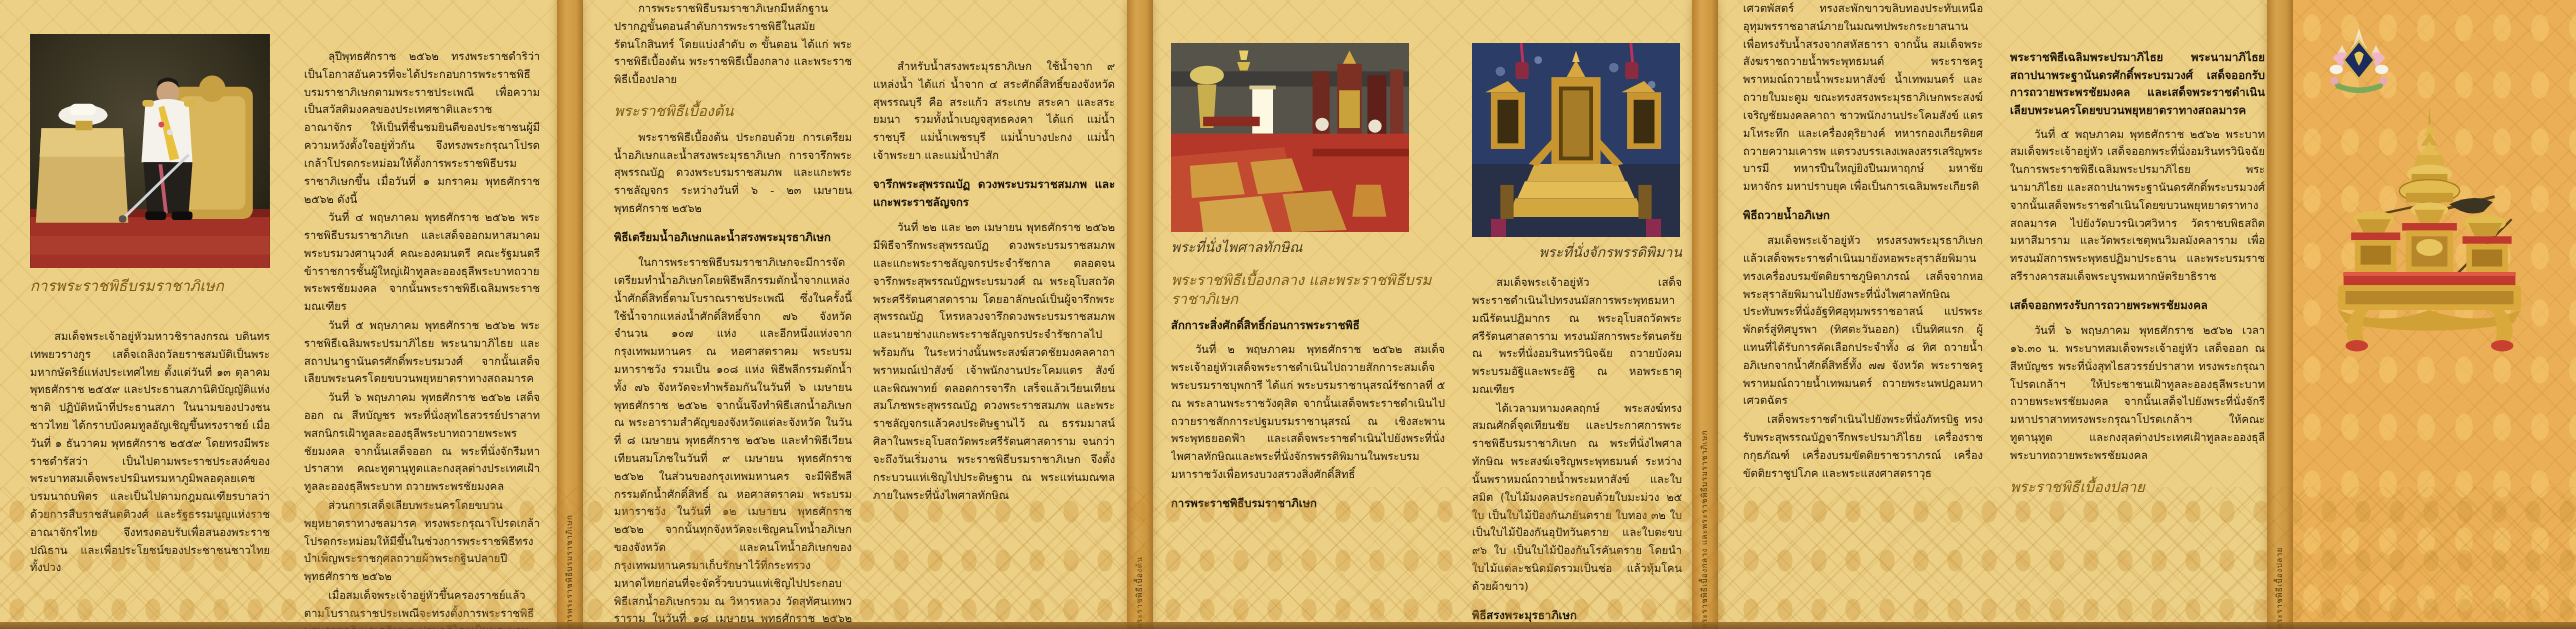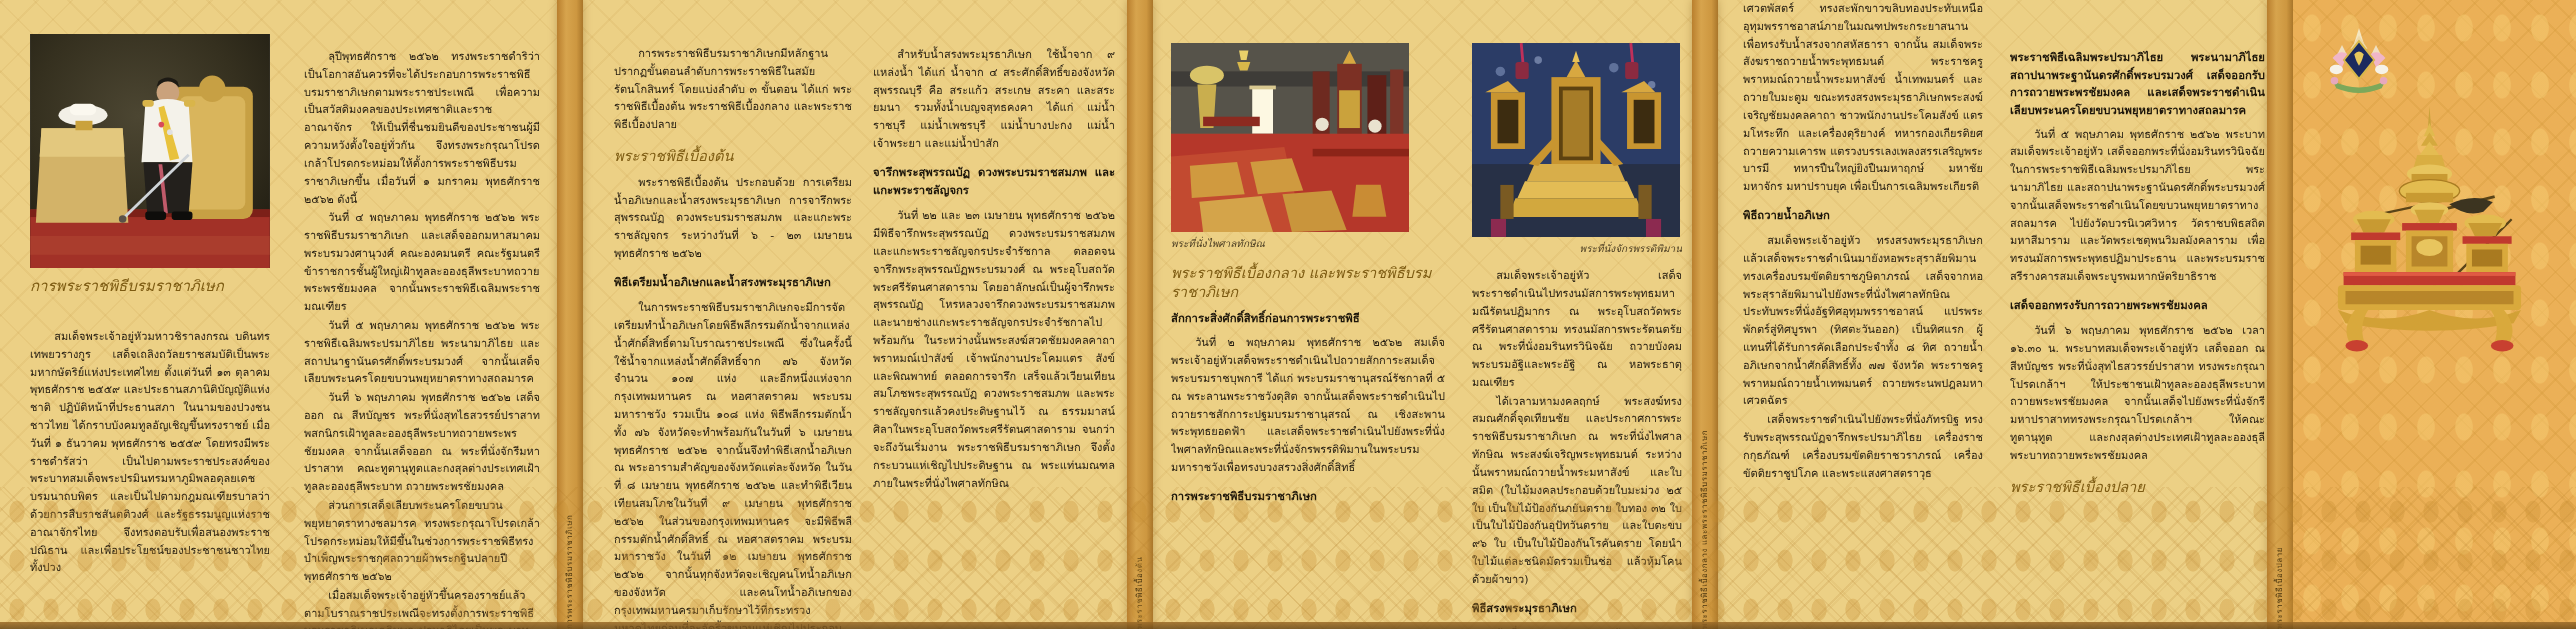--- a/index.html
+++ b/index.html
@@ -35,21 +35,21 @@
   .body-text{ font-size:11px; line-height:1.62; text-align:justify; color:#241c10; }
   .body-text p{ text-indent:2.2em; }
   .body-text p + p{ margin-top:0.9px; }
   .subhead{ font-weight:bold; font-size:11.3px; color:#1c150a; margin:11.3px 0 6.6px; text-indent:0; }
   .script-head{
     font-family:"DejaVu Serif", serif; font-style:italic;
     color:#7d5b12; font-size:14.6px; margin:13.2px 0 7.6px; text-indent:0; line-height:1.3;
   }
   .caption{
     font-family:"DejaVu Serif", serif; font-style:italic;
-    font-size:10px; color:#4a3c22; margin-top:3.8px;
+    font-size:14px; color:#4a3c22; margin-top:3.8px;
   }
 
   
   .fold-strip{
     position:absolute; top:0; height:629px; width:25.5px;
     background:linear-gradient(90deg,#b97f2e,#d6a24a 30%,#cd9740 70%,#aa undefined);
     background:linear-gradient(90deg,#b97f2e,#d7a44d 35%,#cd9740 75%,#a9762a);
     box-shadow:0 0 8.5px rgba(110,65,10,.35);
     display:flex; justify-content:center;
   }
@@ -135,29 +135,29 @@
   <p>วันที่ ๕ พฤษภาคม พุทธศักราช ๒๕๖๒ พระราชพิธีเฉลิมพระปรมาภิไธย พระนามาภิไธย และสถาปนาฐานันดรศักดิ์พระบรมวงศ์ จากนั้นเสด็จเลียบพระนครโดยขบวนพยุหยาตราทางสถลมารค</p>
   <p>วันที่ ๖ พฤษภาคม พุทธศักราช ๒๕๖๒ เสด็จออก ณ สีหบัญชร พระที่นั่งสุทไธสวรรย์ปราสาท พสกนิกรเฝ้าทูลละอองธุลีพระบาทถวายพระพรชัยมงคล จากนั้นเสด็จออก ณ พระที่นั่งจักรีมหาปราสาท คณะทูตานุทูตและกงสุลต่างประเทศเฝ้าทูลละอองธุลีพระบาท ถวายพระพรชัยมงคล</p>
   <p>ส่วนการเสด็จเลียบพระนครโดยขบวนพยุหยาตราทางชลมารค ทรงพระกรุณาโปรดเกล้าโปรดกระหม่อมให้มีขึ้นในช่วงการพระราชพิธีทรงบำเพ็ญพระราชกุศลถวายผ้าพระกฐินปลายปีพุทธศักราช ๒๕๖๒</p>
   <p>เมื่อสมเด็จพระเจ้าอยู่หัวขึ้นครองราชย์แล้ว ตามโบราณราชประเพณีจะทรงตั้งการพระราชพิธีบรมราชาภิเษกเฉลิมพระปรมาภิไธยเป็นพระบาทสมเด็จพระเจ้าอยู่หัว อันเป็นพระราชพิธีศักดิ์สิทธิ์สำคัญยิ่ง แสดงให้เห็นถึงวัฒนธรรมอันงดงามและการเทิดทูนสถาบันพระมหากษัตริย์ให้ทรงพระเกียรติยศสูงสุดของแผ่นดิน</p>
 </div>
 
 <div class="fold-strip" style="left:557px;">
   <span class="vlabel">การพระราชพิธีบรมราชาภิเษก</span>
 </div>
 
-<div class="col body-text" style="left:614px; width:238px; padding-top:45px;">
+<div class="col body-text" style="left:614px; width:238px; ">
   <p>การพระราชพิธีบรมราชาภิเษกมีหลักฐานปรากฏขั้นตอนลำดับการพระราชพิธีในสมัยรัตนโกสินทร์ โดยแบ่งลำดับ ๓ ขั้นตอน ได้แก่ พระราชพิธีเบื้องต้น พระราชพิธีเบื้องกลาง และพระราชพิธีเบื้องปลาย</p>
   <div class="script-head">พระราชพิธีเบื้องต้น</div>
   <p>พระราชพิธีเบื้องต้น ประกอบด้วย การเตรียมน้ำอภิเษกและน้ำสรงพระมุรธาภิเษก การจารึกพระสุพรรณบัฏ ดวงพระบรมราชสมภพ และแกะพระราชลัญจกร ระหว่างวันที่ ๖ - ๒๓ เมษายน พุทธศักราช ๒๕๖๒</p>
   <div class="subhead">พิธีเตรียมน้ำอภิเษกและน้ำสรงพระมุรธาภิเษก</div>
   <p>ในการพระราชพิธีบรมราชาภิเษกจะมีการจัดเตรียมทำน้ำอภิเษกโดยพิธีพลีกรรมตักน้ำจากแหล่งน้ำศักดิ์สิทธิ์ตามโบราณราชประเพณี ซึ่งในครั้งนี้ใช้น้ำจากแหล่งน้ำศักดิ์สิทธิ์จาก ๗๖ จังหวัด จำนวน ๑๐๗ แห่ง และอีกหนึ่งแห่งจากกรุงเทพมหานคร ณ หอศาสตราคม พระบรมมหาราชวัง รวมเป็น ๑๐๘ แห่ง พิธีพลีกรรมตักน้ำทั้ง ๗๖ จังหวัดจะทำพร้อมกันในวันที่ ๖ เมษายน พุทธศักราช ๒๕๖๒ จากนั้นจึงทำพิธีเสกน้ำอภิเษก ณ พระอารามสำคัญของจังหวัดแต่ละจังหวัด ในวันที่ ๘ เมษายน พุทธศักราช ๒๕๖๒ และทำพิธีเวียนเทียนสมโภชในวันที่ ๙ เมษายน พุทธศักราช ๒๕๖๒ ในส่วนของกรุงเทพมหานคร จะมีพิธีพลีกรรมตักน้ำศักดิ์สิทธิ์ ณ หอศาสตราคม พระบรมมหาราชวัง ในวันที่ ๑๒ เมษายน พุทธศักราช ๒๕๖๒ จากนั้นทุกจังหวัดจะเชิญคนโทน้ำอภิเษกของจังหวัด และคนโทน้ำอภิเษกของกรุงเทพมหานครมาเก็บรักษาไว้ที่กระทรวงมหาดไทยก่อนที่จะจัดริ้วขบวนแห่เชิญไปประกอบพิธีเสกน้ำอภิเษกรวม ณ วิหารหลวง วัดสุทัศนเทพวราราม ในวันที่ ๑๘ เมษายน พุทธศักราช ๒๕๖๒ และในวันที่ ๑๙ เมษายน พุทธศักราช ๒๕๖๒ จะแห่เชิญคนโทน้ำอภิเษกไปยังพระอุโบสถ วัดพระศรีรัตนศาสดาราม</p>
 </div>
 
-<div class="col body-text" style="left:873px; width:242px; padding-top:46px;">
+<div class="col body-text" style="left:873px; width:242px; padding-top:58px;">
   <p>สำหรับน้ำสรงพระมุรธาภิเษก ใช้น้ำจาก ๙ แหล่งน้ำ ได้แก่ น้ำจาก ๔ สระศักดิ์สิทธิ์ของจังหวัดสุพรรณบุรี คือ สระแก้ว สระเกษ สระคา และสระยมนา รวมทั้งน้ำเบญจสุทธคงคา ได้แก่ แม่น้ำราชบุรี แม่น้ำเพชรบุรี แม่น้ำบางปะกง แม่น้ำเจ้าพระยา และแม่น้ำป่าสัก</p>
   <div class="subhead">จารึกพระสุพรรณบัฏ ดวงพระบรมราชสมภพ และแกะพระราชลัญจกร</div>
   <p>วันที่ ๒๒ และ ๒๓ เมษายน พุทธศักราช ๒๕๖๒ มีพิธีจารึกพระสุพรรณบัฏ ดวงพระบรมราชสมภพ และแกะพระราชลัญจกรประจำรัชกาล ตลอดจนจารึกพระสุพรรณบัฏพระบรมวงศ์ ณ พระอุโบสถวัดพระศรีรัตนศาสดาราม โดยอาลักษณ์เป็นผู้จารึกพระสุพรรณบัฏ โหรหลวงจารึกดวงพระบรมราชสมภพ และนายช่างแกะพระราชลัญจกรประจำรัชกาลไปพร้อมกัน ในระหว่างนั้นพระสงฆ์สวดชัยมงคลคาถา พราหมณ์เป่าสังข์ เจ้าพนักงานประโคมแตร สังข์ และพิณพาทย์ ตลอดการจารึก เสร็จแล้วเวียนเทียนสมโภชพระสุพรรณบัฏ ดวงพระราชสมภพ และพระราชลัญจกรแล้วคงประดิษฐานไว้ ณ ธรรมมาสน์ศิลาในพระอุโบสถวัดพระศรีรัตนศาสดาราม จนกว่าจะถึงวันเริ่มงาน พระราชพิธีบรมราชาภิเษก จึงตั้งกระบวนแห่เชิญไปประดิษฐาน ณ พระแท่นมณฑลภายในพระที่นั่งไพศาลทักษิณ</p>
 </div>
 
 <div class="fold-strip" style="left:1127px;">
   <span class="vlabel">พระราชพิธีเบื้องต้น</span>
 </div>
 
 <div class="col" style="left:1171px; width:274px;">

